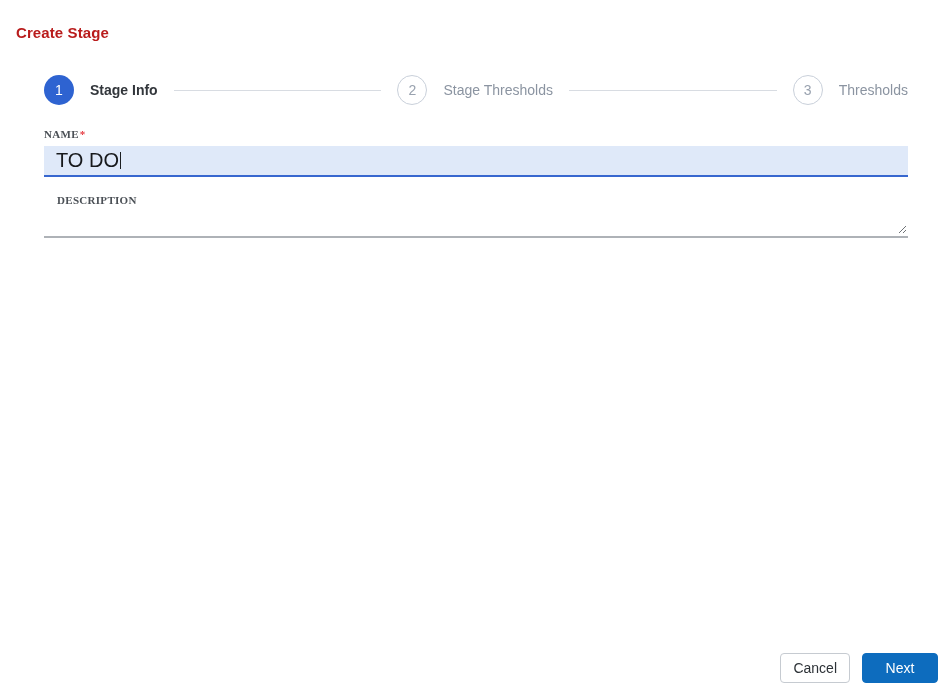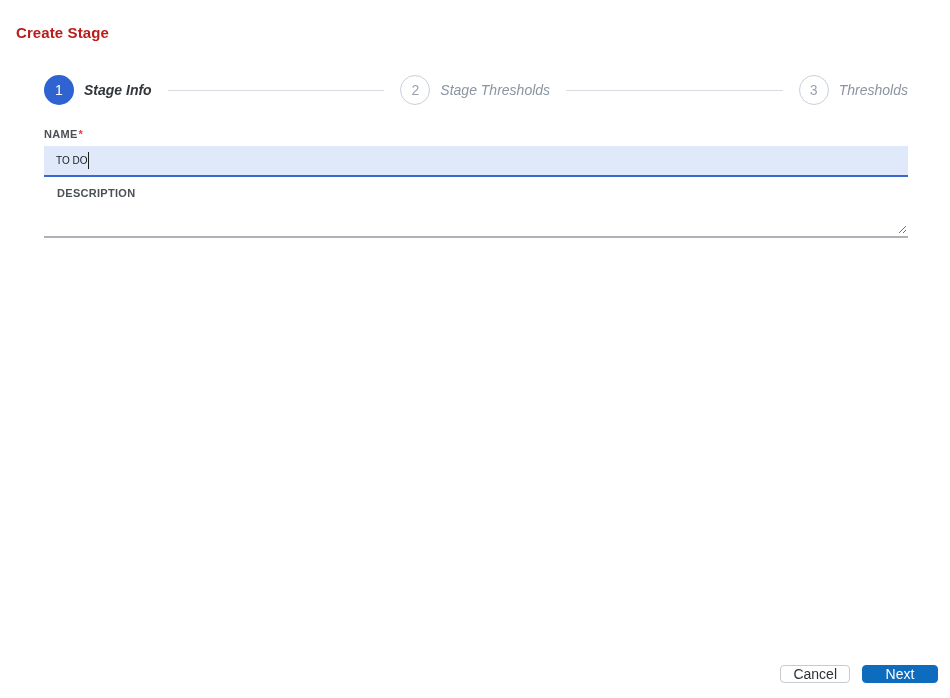--- a/index.html
+++ b/index.html
@@ -27,47 +27,48 @@
     width: 30px; height: 30px; border-radius: 50%;
     display: flex; align-items: center; justify-content: center;
     font-size: 14px; flex: 0 0 auto;
   }
   .step.active .step-circle {
     background: #2e63d1; color: #ffffff; font-weight: 400;
   }
   .step.inactive .step-circle {
     background: #ffffff; border: 1px solid #c9d0da; color: #99a2af;
   }
-  .step-label { margin-left: 10px; font-size: 14px; font-style: italic; }
+  .step-label { margin-left: 16px; font-size: 14px; }
   .step.active .step-label { color: #32363b; font-weight: 700; }
   .step.inactive .step-label { color: #8b94a1; font-weight: 400; }
   .connector {
     flex: 1 1 auto; height: 0; border-top: 1px solid #d8dce2;
     margin: 0 16px;
   }
 
   
   .field-label {
     position: absolute; left: 44px;
     font-size: 11px; font-weight: 700; color: #4b5056;
     letter-spacing: 0.3px;
+    font-family: Liberation Serif, serif;
   }
   .field-label .req {
     color: #e5383f; font-size: 11px; vertical-align: top; margin-left: 1px;
   }
   .label-name { top: 128px; }
-  .label-description { top: 187px; padding-left: 13px; }
+  .label-description { top: 194px; padding-left: 13px; }
 
   .name-input {
     position: absolute; left: 44px; right: 42px; top: 146px; height: 31px;
     background: #dfe9f9;
     border: none; border-bottom: 2px solid #3767cf;
     display: flex; align-items: center;
     padding: 0 12px;
-    font-size: 10px; color: #17191c;
+    font-size: 20px; color: #17191c;
     cursor: text;
   }
   .caret {
     display: inline-block; width: 1px; height: 17px;
     background: #1b1e21; margin-left: 1px; flex: 0 0 auto;
   }
 
   .desc-wrap {
     position: absolute; left: 44px; right: 42px; top: 208px; height: 30px;
   }
@@ -83,21 +84,21 @@
     position: absolute; right: 1px; bottom: 4px; width: 10px; height: 10px;
     pointer-events: none;
   }
 
   
   .footer {
     position: absolute; right: 12px; bottom: 15px;
     display: flex; gap: 12px; align-items: center;
   }
   .btn {
-    height: 18px; font-size: 14px; border-radius: 4px;
+    height: 30px; font-size: 14px; border-radius: 4px;
     font-family: "Liberation Sans", "DejaVu Sans", sans-serif;
     cursor: pointer; display: inline-flex; align-items: center; justify-content: center;
   }
   .btn-cancel {
     min-width: 64px; padding: 0 12px;
     background: #ffffff; border: 1px solid #c6cbd1; color: #2d3237;
   }
   .btn-next {
     min-width: 76px; padding: 4px 14px;
     background: #0d6cbe; border: 1px solid #0d6cbe; color: #ffffff;

